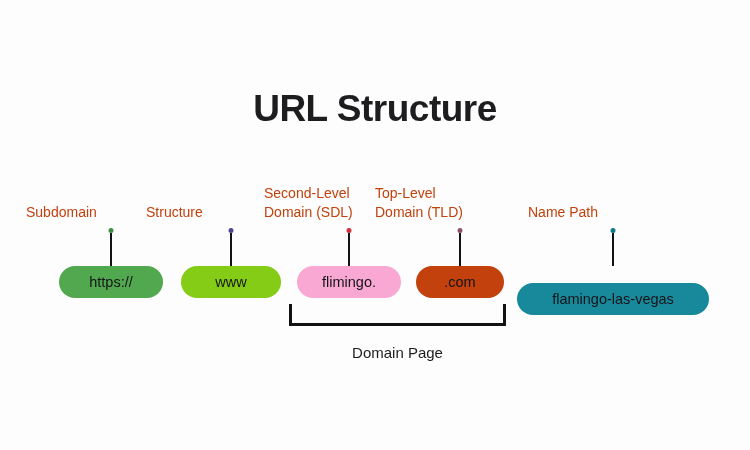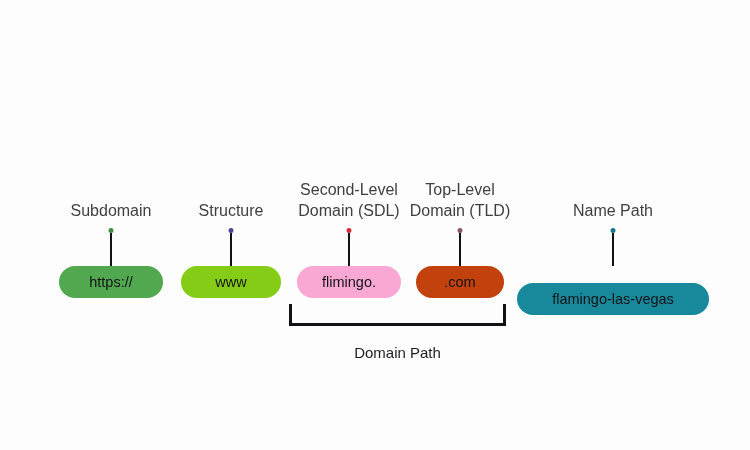--- a/index.html
+++ b/index.html
@@ -37,23 +37,23 @@
   .segment {
     position: absolute;
     top: 182px;
   }
   .seg-label {
     position: absolute;
     left: 50%;
     transform: translateX(-50%);
     bottom: 0;
     width: 170px;
-    text-align: center;
-    font-size: 16px;
-    color: #404040;
+    text-align: left;
+    font-size: 14px;
+    color: #c2410c;
     line-height: 1.35;
     white-space: pre-line;
   }
   .label-holder {
     position: absolute;
     left: 0;
     width: 100%;
     height: 40px;
     top: 0;
   }
@@ -139,20 +139,21 @@
     text-align: center;
     font-size: 15px;
     color: #1d1d20;
   }
 </style>
 </head>
 <body>
 
 <div id="diagram-root">
 
+  <div class="title">URL Structure</div>
 
   <div id="segments-layer">
       <div class="segment" style="left: 11px; width: 200px;">
         <div class="label-holder">
           <div class="seg-label">Subdomain</div>
         </div>
         <div class="connector">
           <div class="conn-dot" style="background: rgb(63, 140, 67);"></div>
           <div class="conn-stem"></div>
         </div>
@@ -200,15 +201,15 @@
         </div>
         <div class="pill" style="background: rgb(24, 137, 155); width: 192px; margin-top: 17px;">flamingo-las-vegas</div>
       </div>
     </div>
 
   <div class="bracket">
     <div class="bracket-left"></div>
     <div class="bracket-right"></div>
     <div class="bracket-bottom"></div>
   </div>
-  <div class="bracket-caption">Domain Path</div>
+  <div class="bracket-caption">Domain Page</div>
 
 </div>
 
 </body></html>

